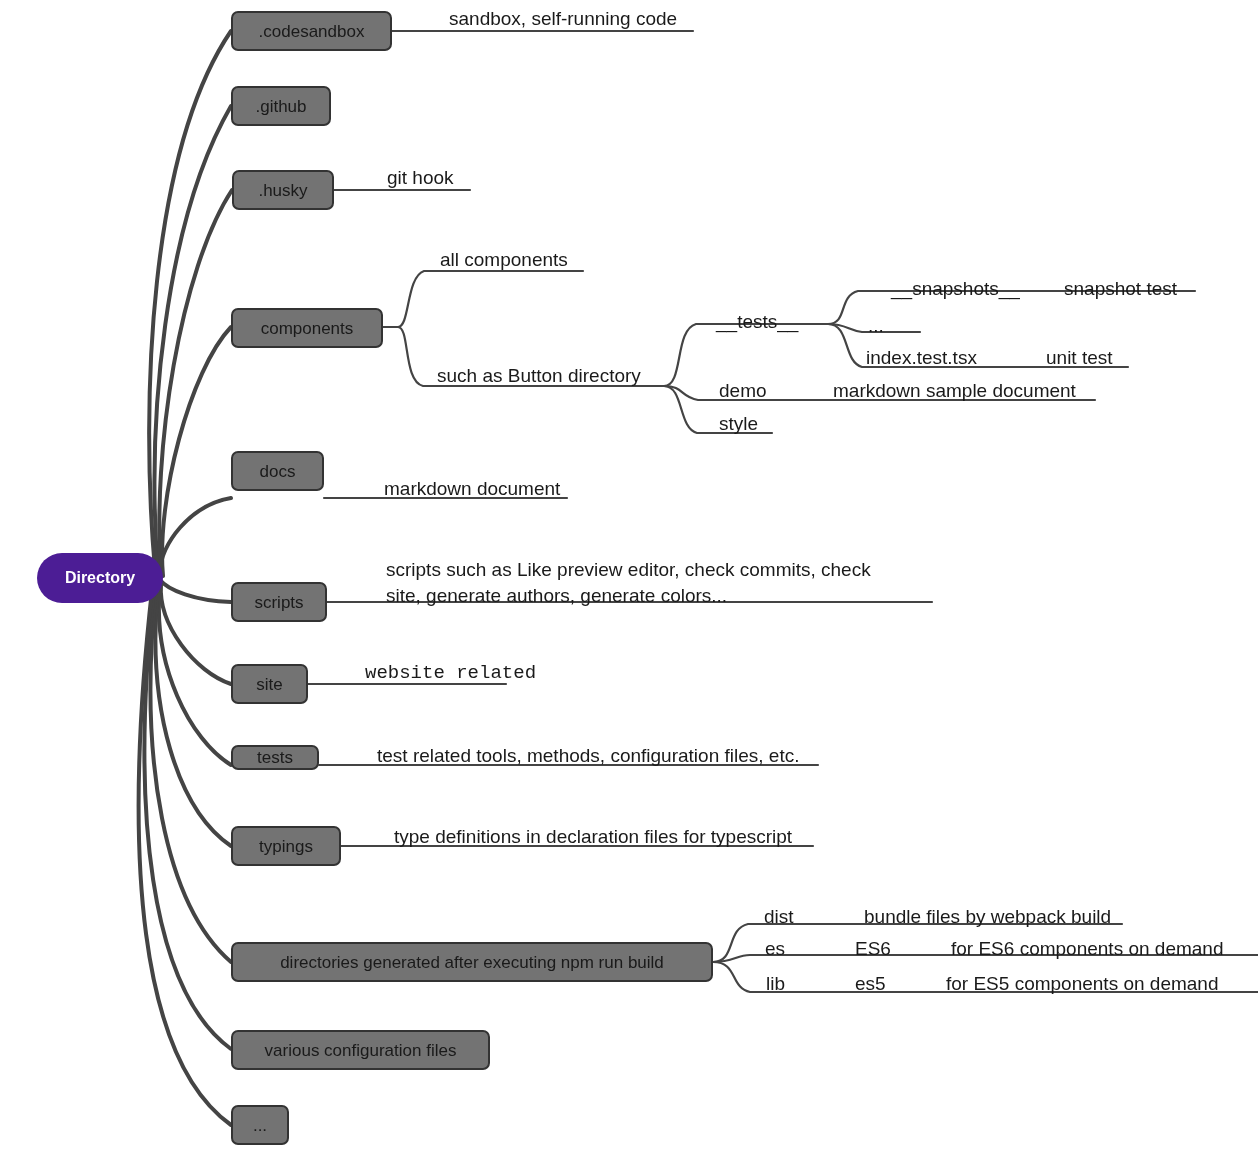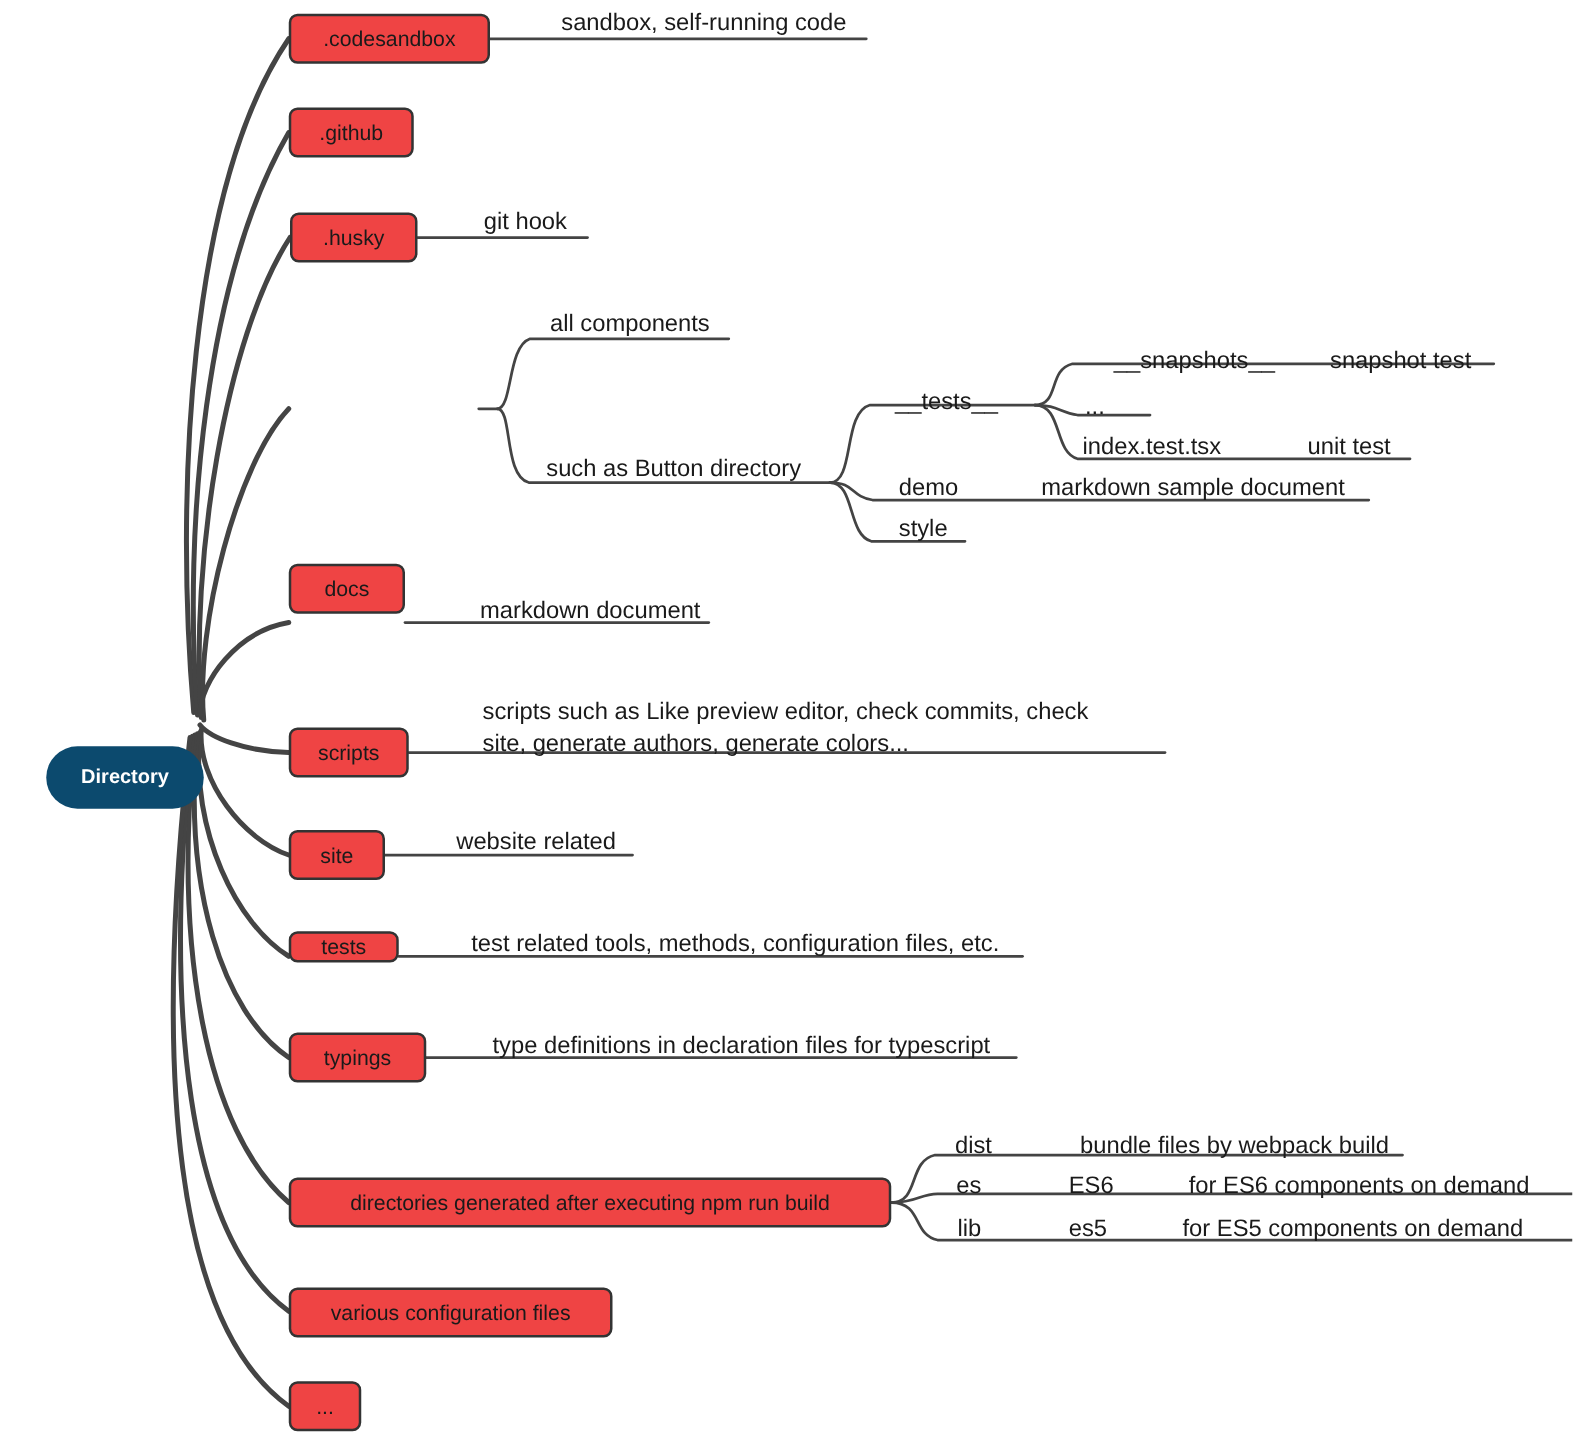--- a/index.html
+++ b/index.html
@@ -24,45 +24,44 @@
     left: 0;
     top: 0;
     width: 1258px;
     height: 1150px;
   }
   .node {
     position: absolute;
     box-sizing: border-box;
     border: 2px solid #333333;
     border-radius: 7px;
-    background: #ef4444;
+    background: #737373;
     color: #1a1a1a;
     font-size: 17px;
     line-height: 1;
     display: flex;
     align-items: center;
     justify-content: center;
     white-space: nowrap;
     z-index: 3;
   }
   .root-node {
     position: absolute;
     box-sizing: border-box;
-    background: #0c4a6e;
+    background: #4c1d95;
     color: #ffffff;
     font-weight: bold;
     font-size: 16px;
     border-radius: 999px;
     display: flex;
     align-items: center;
     justify-content: center;
     white-space: nowrap;
     z-index: 4;
     border: none;
-    margin-top: 44px;
   }
   .leaf-label {
     position: absolute;
     font-size: 19px;
     line-height: 1.25;
     color: #1a1a1a;
     white-space: nowrap;
     z-index: 3;
   }
   .leaf-label.two-line {
@@ -128,38 +127,41 @@
 
   <div class="node" style="left:231px; top:86px; width:100px; height:40px;">
     <span>.github</span>
   </div>
 
   <div class="node" style="left:232px; top:170px; width:102px; height:40px;">
     <span>.husky</span>
   </div>
   <div class="leaf-label" style="left:387px; top:166px;">git hook</div>
 
+  <div class="node" style="left:231px; top:308px; width:152px; height:40px;">
+    <span>components</span>
+  </div>
 
   <div class="node" style="left:231px; top:451px; width:93px; height:40px;justify-content:center;">
     <span>docs</span>
   </div>
   <div class="leaf-label" style="left:384px; top:477px;">markdown document</div>
 
   <div class="node" style="left:231px; top:582px; width:96px; height:40px;">
     <span>scripts</span>
   </div>
   <div class="leaf-label two-line" style="left:386px; top:557px; width:520px;">
     <span>scripts such as  Like preview editor, check commits, check</span><br>
     <span>site, generate authors, generate colors...</span>
   </div>
 
   <div class="node" style="left:231px; top:664px; width:77px; height:40px;">
     <span>site</span>
   </div>
-  <div class="leaf-label" style="left:365px; top:662px;">website related</div>
+  <div class="leaf-label" style="left:365px; top:662px;font-family:Liberation Mono, monospace;">website related</div>
 
   <div class="node" style="left:231px; top:745px; width:88px; height:25px;">
     <span>tests</span>
   </div>
   <div class="leaf-label" style="left:377px; top:744px;">test related tools, methods, configuration files, etc.</div>
 
   <div class="node" style="left:231px; top:826px; width:110px; height:40px;">
     <span>typings</span>
   </div>
   <div class="leaf-label" style="left:394px; top:825px;">type definitions in declaration files for typescript</div>

